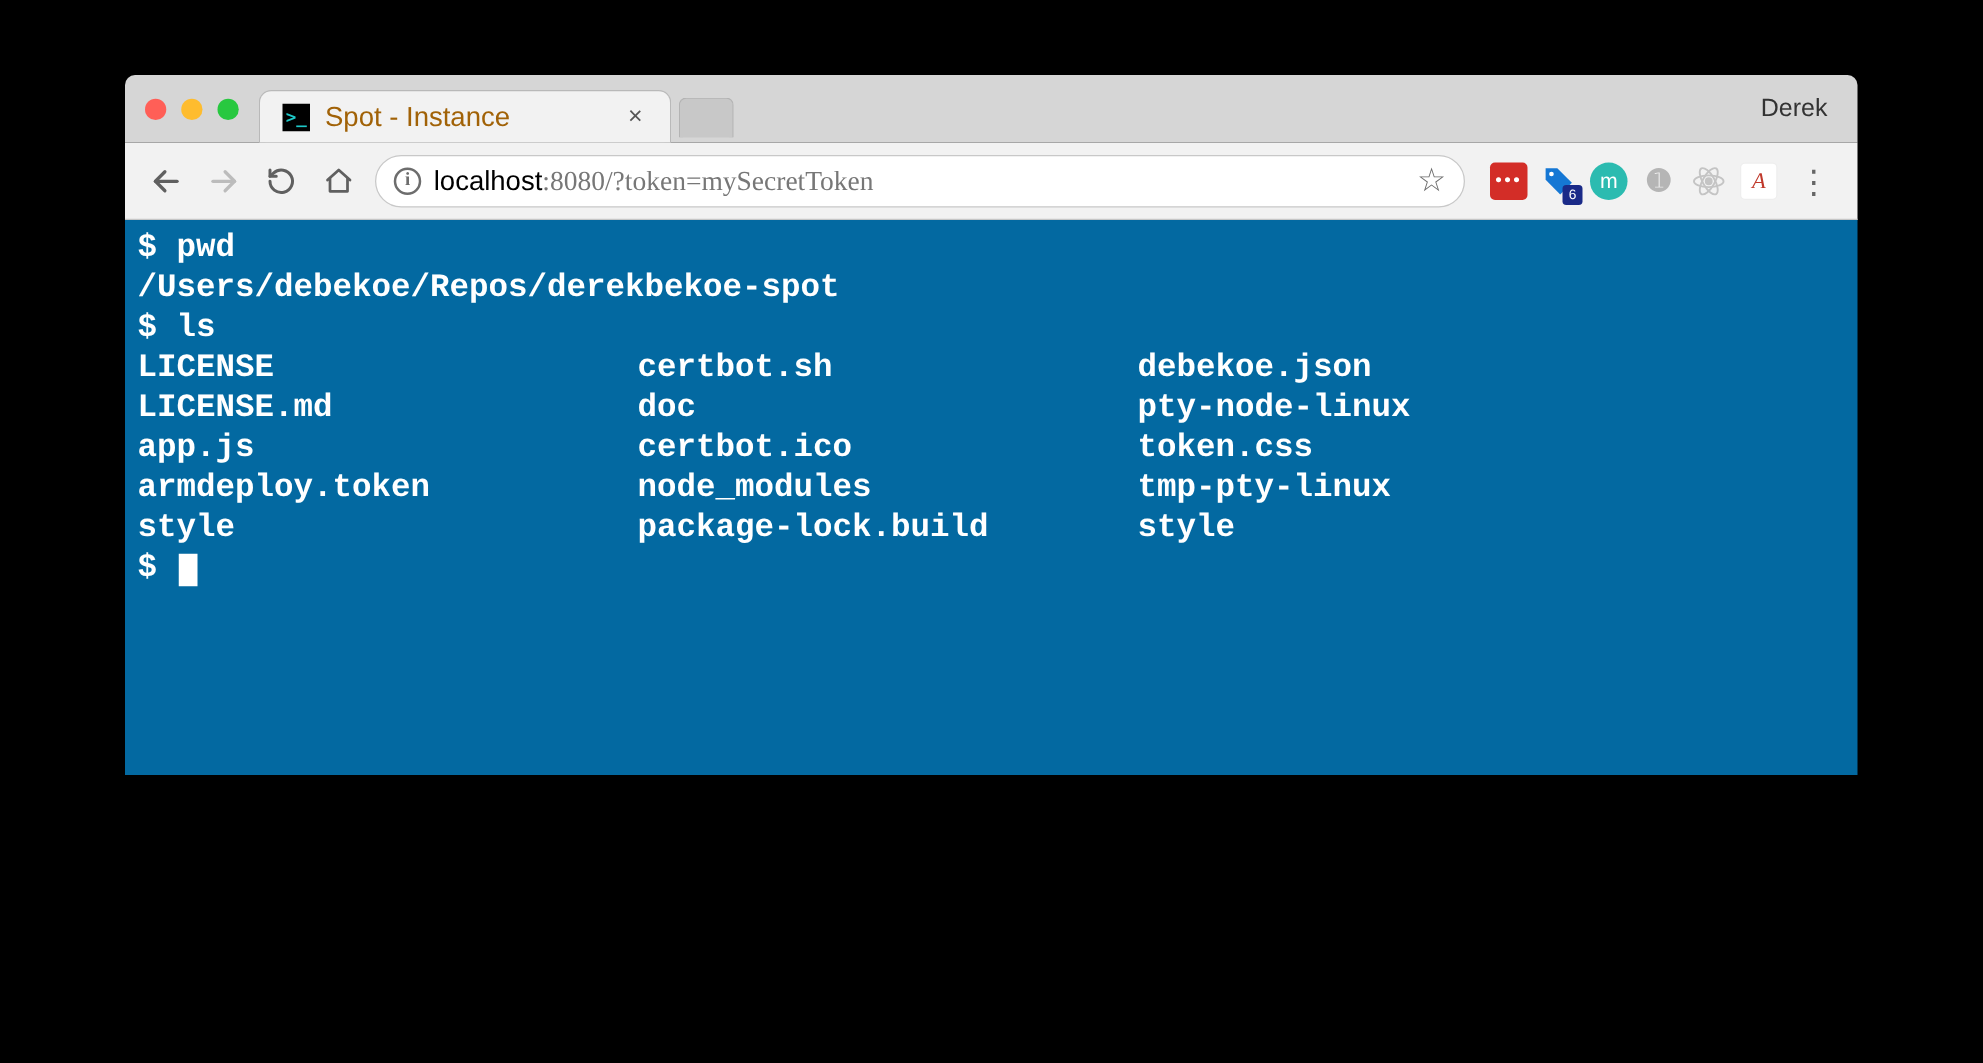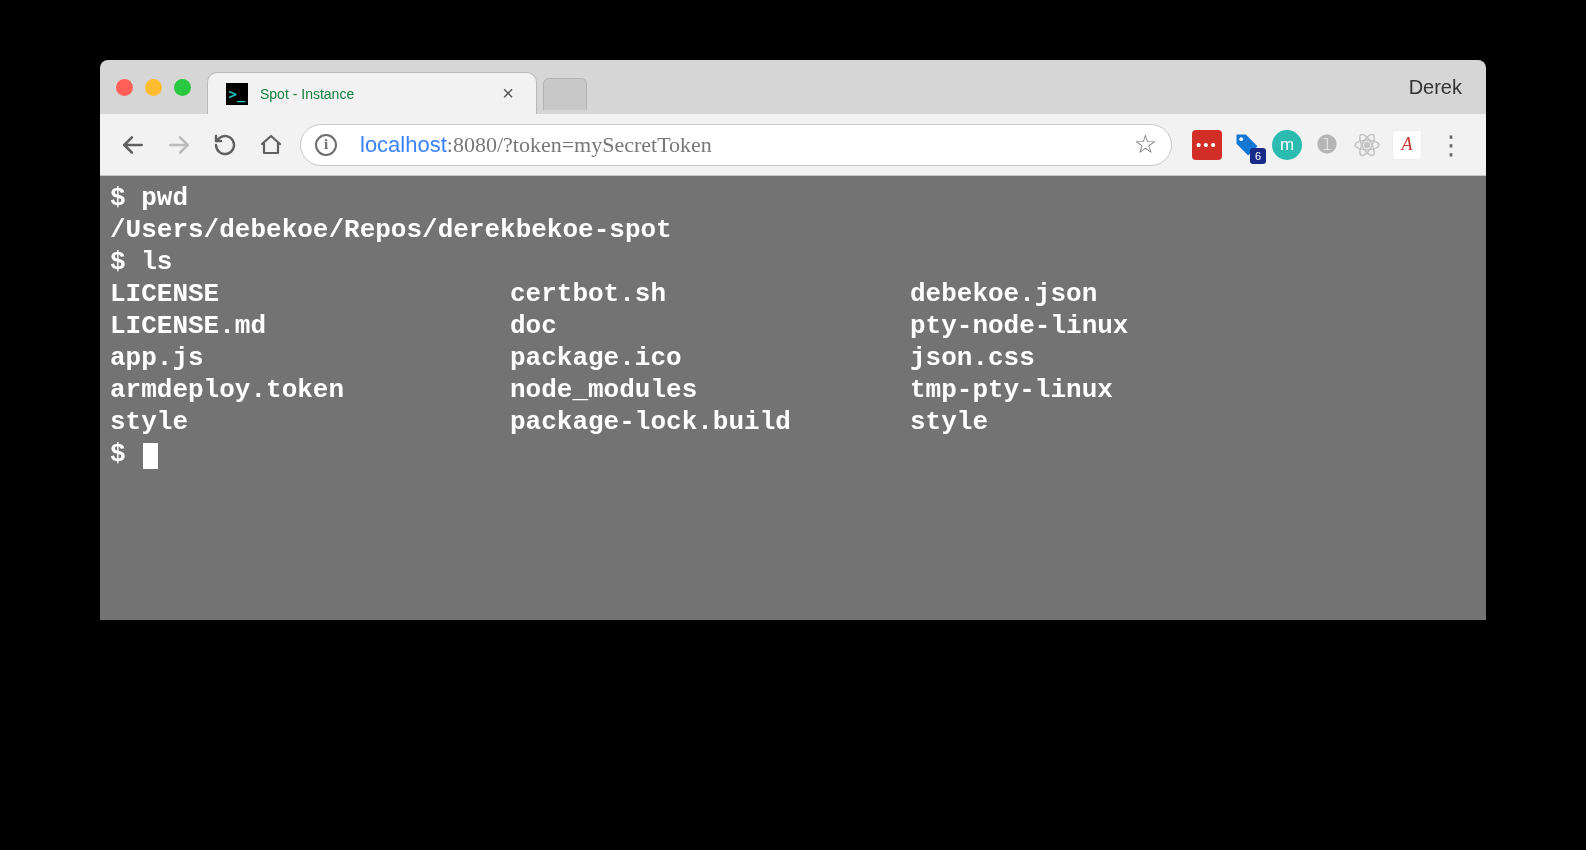--- a/index.html
+++ b/index.html
@@ -54,21 +54,21 @@
     position: relative;
     border: 1px solid #b9b9b9;
     border-bottom: none;
   }
   .favicon {
     width: 22px; height: 22px;
     background: #000;
     display:flex; align-items:center; justify-content:center;
     color:#1ec8c8; font-family: monospace; font-size:14px; font-weight:bold;
   }
-  .tab-title { font-size: 14px; color:#15803d; flex:1; }
+  .tab-title { font-size: 22px; color:#a16207; flex:1; }
   .tab-close { color:#555; font-size:20px; cursor:pointer; padding:0 4px;}
   .newtab {
     width: 44px; height: 32px;
     background:#c8c8c8;
     border-radius: 6px 6px 0 0;
     margin-left: 6px;
     margin-bottom: 4px;
     border:1px solid #b3b3b3;
     border-bottom:none;
   }
@@ -114,21 +114,21 @@
     gap: 10px;
     font-size: 22px;
     color: #333;
     white-space: nowrap;
   }
   .omni-info {
     width:22px;height:22px;border:2px solid #6d6d6d;border-radius:50%;
     display:flex;align-items:center;justify-content:center;
     color:#6d6d6d;font-size:15px;font-weight:bold;font-family:Georgia,serif;
   }
-  .url-host { color:#3b82f6;margin-left:13px; }
+  .url-host { color:#000000; }
   .url-rest { color:#777;font-family:Liberation Serif, serif; }
   .star {
     margin-left:auto;
     font-size: 26px;
     color:#6d6d6d;
     cursor:pointer;
   }
 
   .ext-row { display:flex; align-items:center; gap:10px; padding-left:8px;}
   .ext { width:30px;height:30px; border-radius:4px; display:flex;align-items:center;justify-content:center; font-size:15px; }
@@ -142,21 +142,21 @@
     display:flex;align-items:center;justify-content:center;
   }
   .ext-m { background:#2bbbb0; color:#fff; border-radius:50%; font-size:17px;}
   .ext-one { color:#b5b5b5; font-weight:bold; font-size:22px; width:30px; }
   .ext-react { color:#c4c4c4; }
   .ext-a { background:#fff; color:#c0392b; font-family:cursive; font-style:italic; font-size:18px; border:1px solid #eee; }
   .kebab { color:#666; font-size:26px; padding:0 6px; cursor:pointer; letter-spacing:0; line-height:8px;}
 
   
   .term {
-    background: #737373;
+    background: #0369a1;
     color: #fff;
     font-family: "Courier New", Courier, monospace;
     font-size: 26px;
     font-weight: bold;
     line-height: 32px;
     padding: 6px 10px 150px 10px;
     white-space: pre;
   }
   .term .prompt::before { content: "$ "; }
   .ls-grid {
@@ -255,21 +255,21 @@
 
   <div class="term"><span class="prompt">pwd</span>
 <span>/Users/debekoe/Repos/derekbekoe-spot</span>
 <span class="prompt">ls</span>
 <div class="ls-grid"><div><span>LICENSE</span>
 <span>LICENSE.md</span>
 <span>app.js</span>
 <span>armdeploy.token</span>
 <span>style</span></div><div><span>certbot.sh</span>
 <span>doc</span>
-<span>package.ico</span>
+<span>certbot.ico</span>
 <span>node_modules</span>
 <span>package-lock.build</span></div><div><span>debekoe.json</span>
 <span>pty-node-linux</span>
-<span>json.css</span>
+<span>token.css</span>
 <span>tmp-pty-linux</span>
 <span>style</span></div></div><span>$</span> <span class="cursor"></span></div>
 
 </div>
 
 </body></html>

